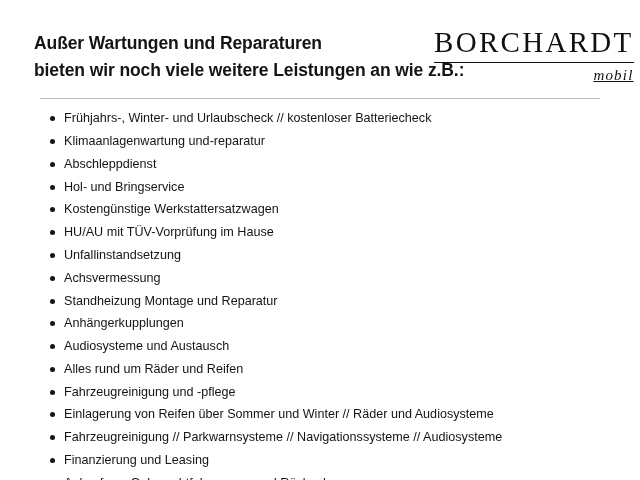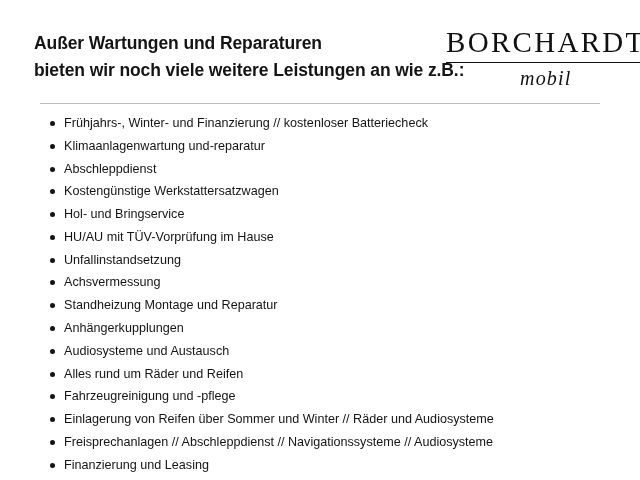--- a/index.html
+++ b/index.html
@@ -19,21 +19,20 @@
     width: 640px;
     height: 480px;
     box-sizing: border-box;
     padding: 26px 34px 0 34px;
   }
   .header {
     position: relative;
     display: flex;
     align-items: flex-start;
     justify-content: space-between;
-    gap: 12px;
   }
   .headline {
     max-width: 400px;
     padding-top: 4px;
   }
   .headline-line {
     font-size: 17.5px;
     font-weight: bold;
     line-height: 1.55;
     letter-spacing: -0.1px;
@@ -54,25 +53,25 @@
     white-space: nowrap;
   }
   .brand-rule {
     height: 1px;
     background: #111111;
     margin: 5px 0 4px 0;
   }
   .brand-sub {
     font-family: "Liberation Serif", serif;
     font-style: italic;
-    font-size: 20px;
+    font-size: 15px;
     letter-spacing: 1.2px;
     color: #111111;
-    text-align: center;
     line-height: 1.1;
+    text-decoration: underline;
   }
   .divider {
     margin: 14px 6px 0 6px;
     height: 1px;
     background: #bdbdbd;
   }
   .list {
     margin: 13px 0 0 0;
     padding: 0;
     list-style: none;
@@ -109,33 +108,33 @@
     <div class="brand">
       <div class="brand-name">BORCHARDT</div>
       <div class="brand-rule"></div>
       <div class="brand-sub">mobil</div>
     </div>
   </div>
 
   <div class="divider"></div>
 
   <ul class="list">
-    <li class="list-item"><span class="bullet"></span><span>Frühjahrs-, Winter- und Finanzierung // kostenloser Batteriecheck</span></li>
+    <li class="list-item"><span class="bullet"></span><span>Frühjahrs-, Winter- und Urlaubscheck // kostenloser Batteriecheck</span></li>
     <li class="list-item"><span class="bullet"></span><span>Klimaanlagenwartung und-reparatur</span></li>
     <li class="list-item"><span class="bullet"></span><span>Abschleppdienst</span></li>
+    <li class="list-item"><span class="bullet"></span><span>Hol- und Bringservice</span></li>
     <li class="list-item"><span class="bullet"></span><span>Kostengünstige Werkstattersatzwagen</span></li>
-    <li class="list-item"><span class="bullet"></span><span>Hol- und Bringservice</span></li>
     <li class="list-item"><span class="bullet"></span><span>HU/AU mit TÜV-Vorprüfung im Hause</span></li>
     <li class="list-item"><span class="bullet"></span><span>Unfallinstandsetzung</span></li>
     <li class="list-item"><span class="bullet"></span><span>Achsvermessung</span></li>
     <li class="list-item"><span class="bullet"></span><span>Standheizung Montage und Reparatur</span></li>
     <li class="list-item"><span class="bullet"></span><span>Anhängerkupplungen</span></li>
     <li class="list-item"><span class="bullet"></span><span>Audiosysteme und Austausch</span></li>
     <li class="list-item"><span class="bullet"></span><span>Alles rund um Räder und Reifen</span></li>
     <li class="list-item"><span class="bullet"></span><span>Fahrzeugreinigung und -pflege</span></li>
     <li class="list-item"><span class="bullet"></span><span>Einlagerung von Reifen über Sommer und Winter // Räder und Audiosysteme</span></li>
-    <li class="list-item"><span class="bullet"></span><span>Freisprechanlagen // Abschleppdienst // Navigationssysteme // Audiosysteme</span></li>
+    <li class="list-item"><span class="bullet"></span><span>Fahrzeugreinigung // Parkwarnsysteme // Navigationssysteme // Audiosysteme</span></li>
     <li class="list-item"><span class="bullet"></span><span>Finanzierung und Leasing</span></li>
     <li class="list-item"><span>Ankauf von Gebrauchtfahrzeugen und Rücknahme</span></li>
 
   </ul>
 
 </div>
 
 </body></html>

